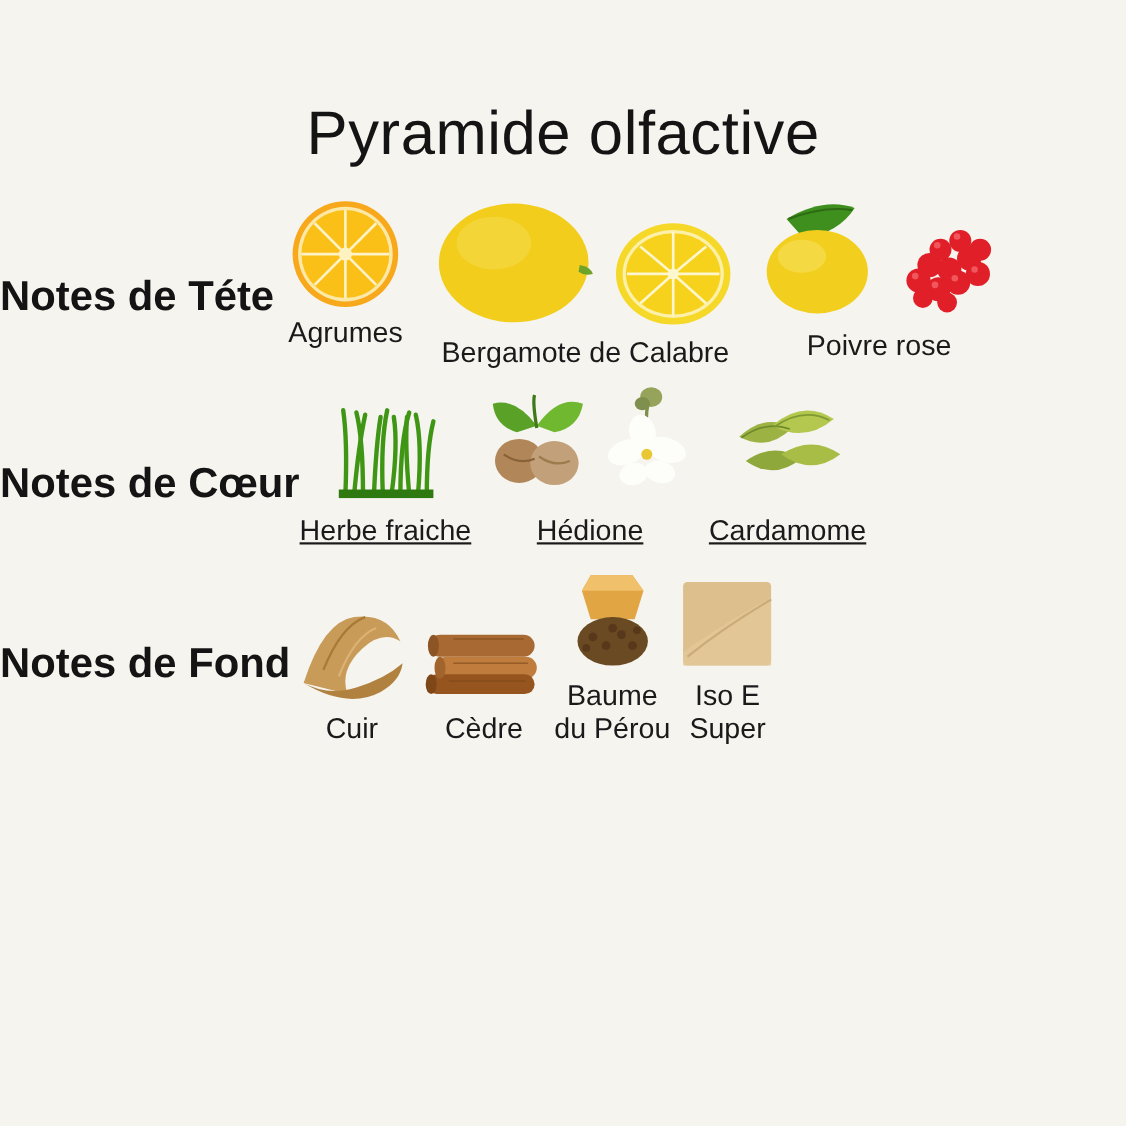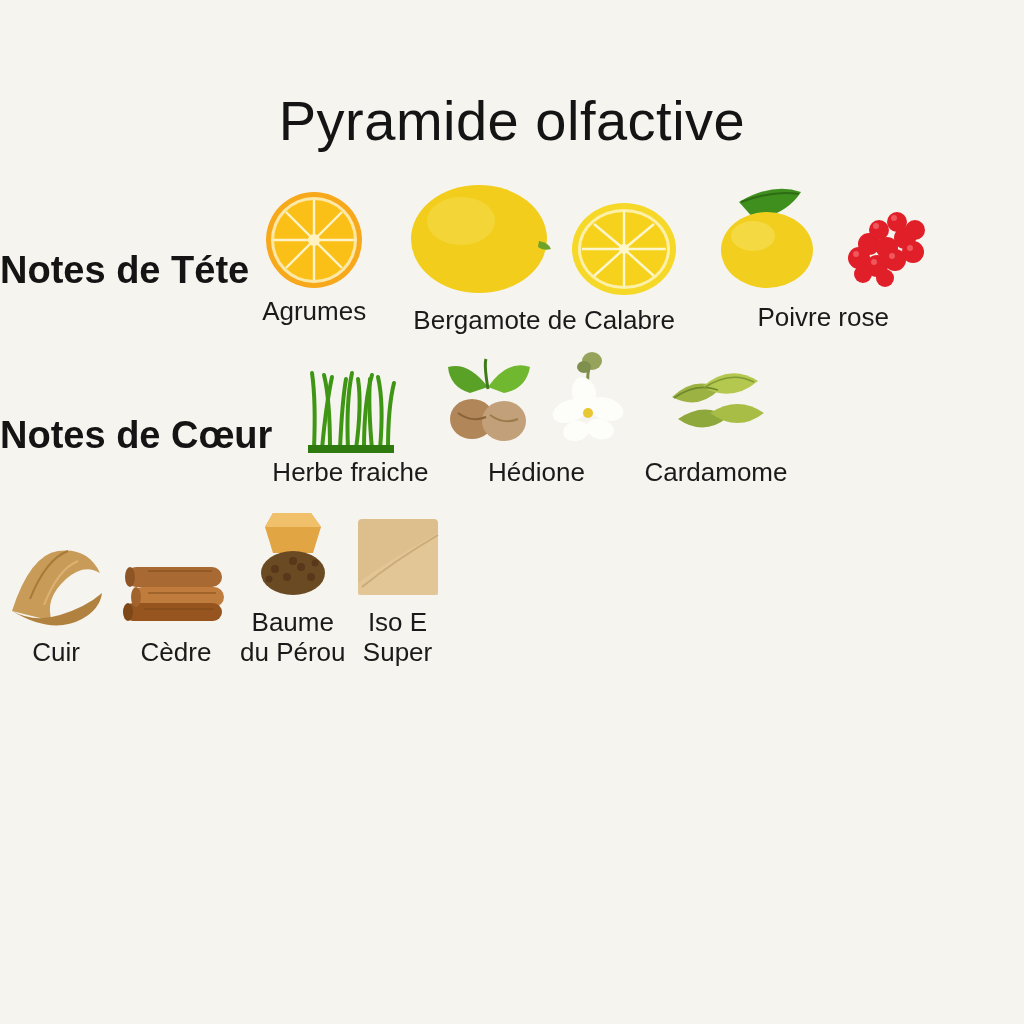--- a/index.html
+++ b/index.html
@@ -64,30 +64,30 @@
   }
   .caption {
     font-size: 26px;
     line-height: 30px;
     text-align: center;
     color: #1a1a1a;
     white-space: pre-line;
   }
 
   
-  .s1 .row { margin-top: 18px; gap: 20px; align-items: center; }
+  .s1 .row { margin-top: 18px; gap: 8px; align-items: flex-start; }
   .s1 .caption { margin-top: 6px; }
   .s1 .item-agrumes .art { width: 130px; height: 110px; }
   .s1 .item-bergamote .art { width: 160px; height: 128px; }
   .s1 .item-poivre { flex-direction: column; }
   .s1 .pair { display: flex; flex-direction: row; align-items: flex-end; gap: 0px; }
 
   
   .s2 .row { margin-top: 14px; gap: 8px; align-items: flex-end; }
-  .s2 .caption { margin-top: 4px; }
+  .s2 .caption { margin-top: 14px; text-decoration: underline; }
 
   
   .s3 .row { margin-top: 14px; gap: 6px; align-items: flex-end; }
   .s3 .caption { margin-top: 6px; }
   .s3 .row2 { margin-top: 2px; }
 </style>
 </head>
 <body>
 
 <div class="page">
@@ -244,20 +244,21 @@
           <path d="M12 41 q22 -16 44 -8" stroke="#6f8a2c" stroke-width="1.6" fill="none"></path>
           <path d="M42 31 q26 -18 50 -6" stroke="#7f9a33" stroke-width="1.6" fill="none"></path>
         </svg>
         <div class="caption">Cardamome</div>
       </div>
 
     </div>
   </div>
 
   <div class="section s3">
+    <div class="section-title">Notes de Fond</div>
 
     <div class="row">
 
       <div class="item">
         <svg class="art" style="width:112px;height:92px;" viewBox="0 0 112 92">
           <path d="M12 72 q18 -56 46 -60 q30 -4 42 22 q-16 -10 -34 6 q-22 20 -14 42 z" fill="#c99b58"></path>
           <path d="M12 72 q22 12 48 4 q26 -8 42 -22 q-2 16 -20 26 q-30 16 -70 -8 z" fill="#b0813f"></path>
           <path d="M30 60 q16 -40 38 -48" stroke="#a87a37" stroke-width="2" fill="none"></path>
           <path d="M44 66 q14 -36 34 -44" stroke="#dcb274" stroke-width="2" fill="none"></path>
         </svg>

